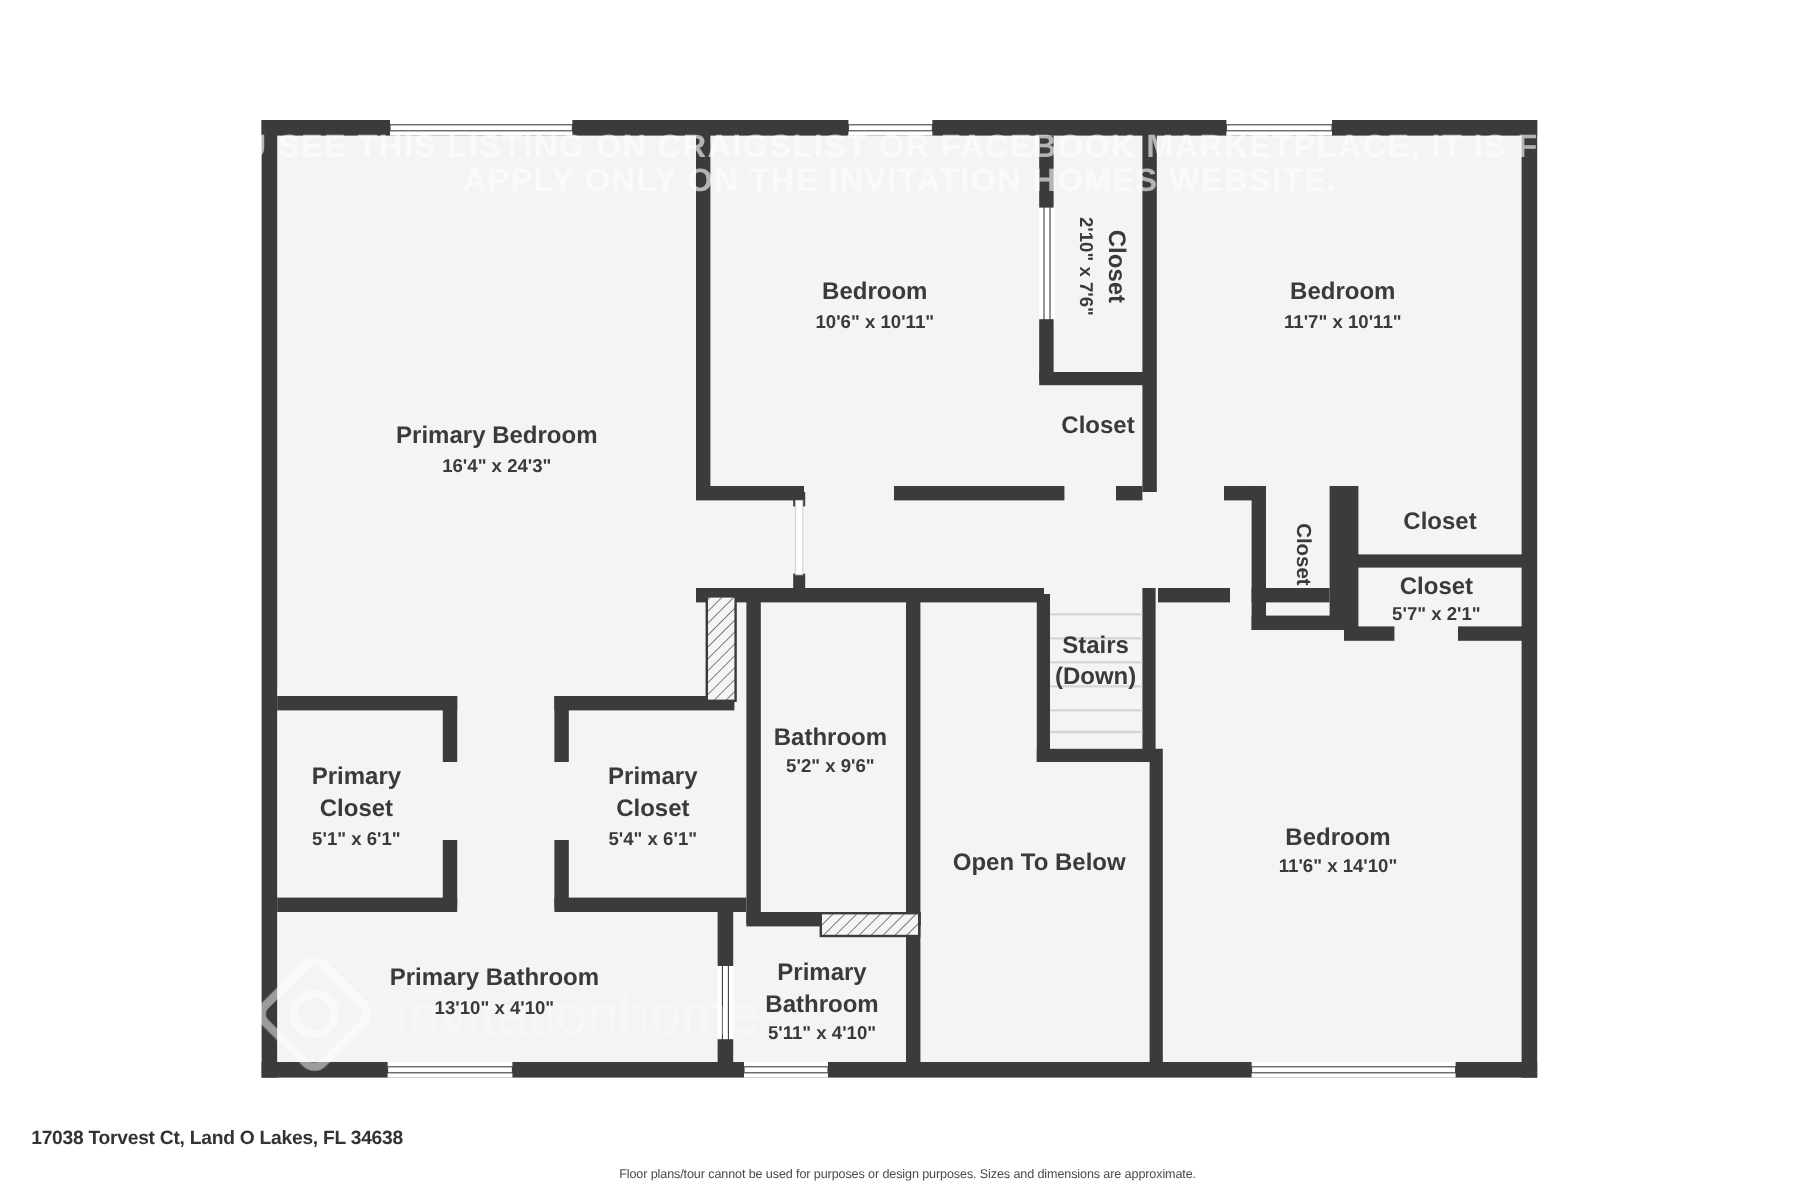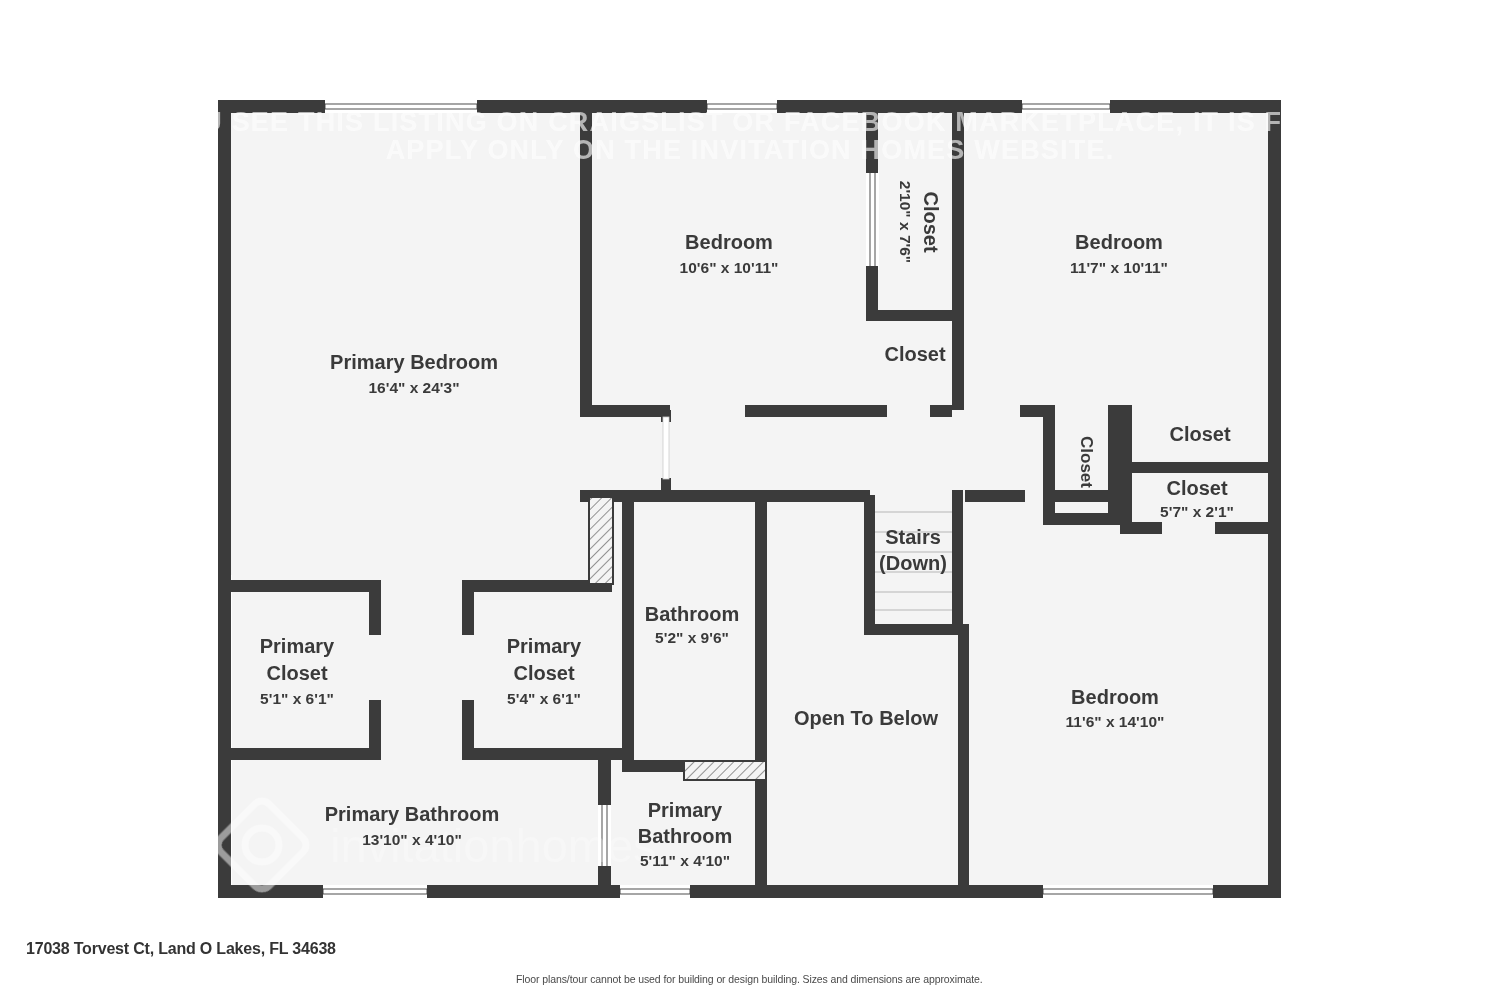--- a/index.html
+++ b/index.html
@@ -273,15 +273,15 @@
       <text class="room-name" x="913" y="544" text-anchor="middle">Stairs</text>
       <text class="room-name" x="913" y="570" text-anchor="middle">(Down)</text>
 
       <text class="room-name" x="866" y="725" text-anchor="middle">Open To Below</text>
     </g>
 
   </svg>
 
   <div class="footer-addr">17038 Torvest Ct, Land O Lakes, FL 34638</div>
   <div class="footer-floor">Floor 2</div>
-  <div class="footer-disc">Floor plans/tour cannot be used for building or design building. Sizes and dimensions are approximate.</div>
+  <div class="footer-disc">Floor plans/tour cannot be used for purposes or design purposes. Sizes and dimensions are approximate.</div>
 
 </div>
 
 </body></html>

